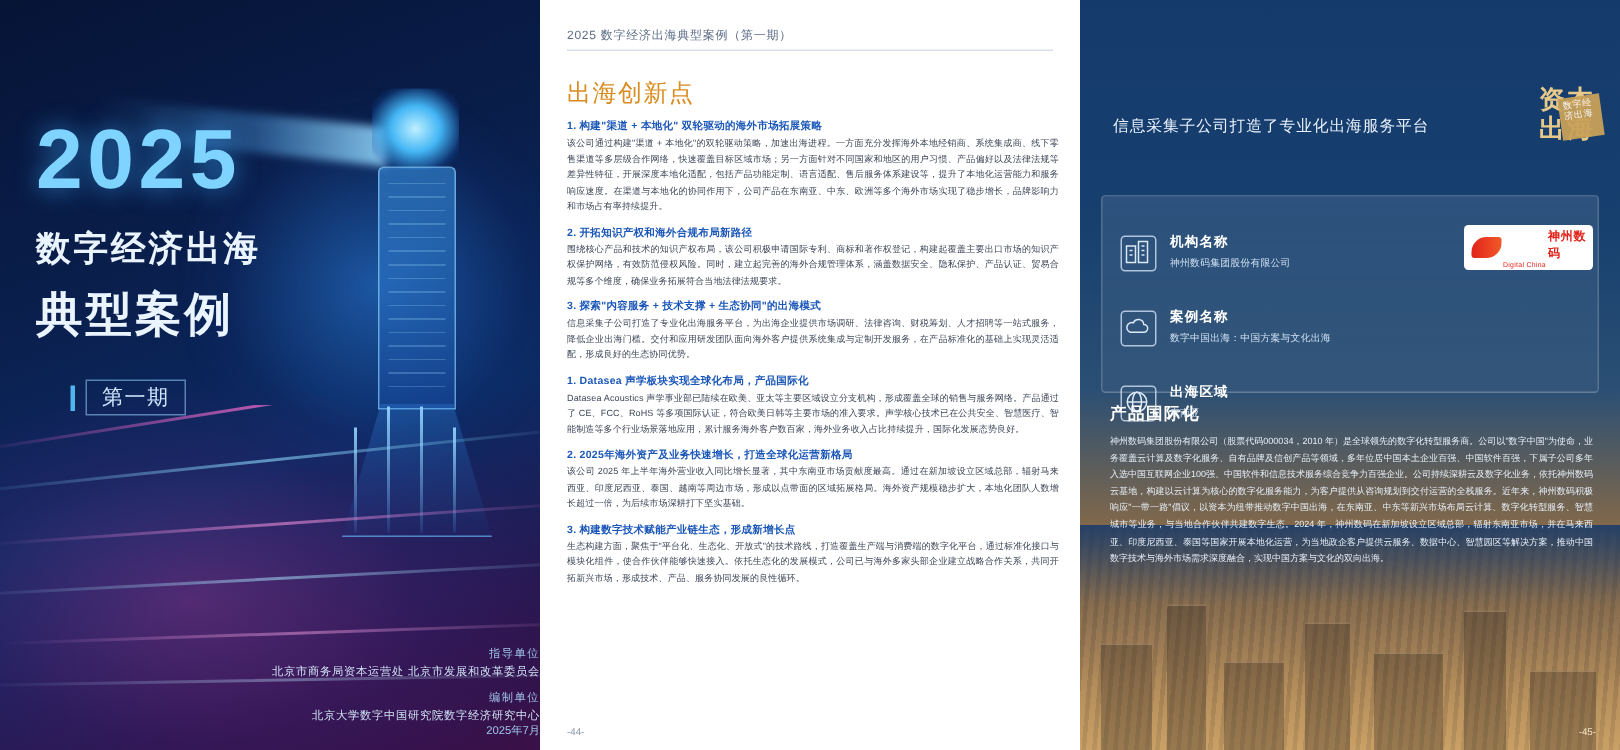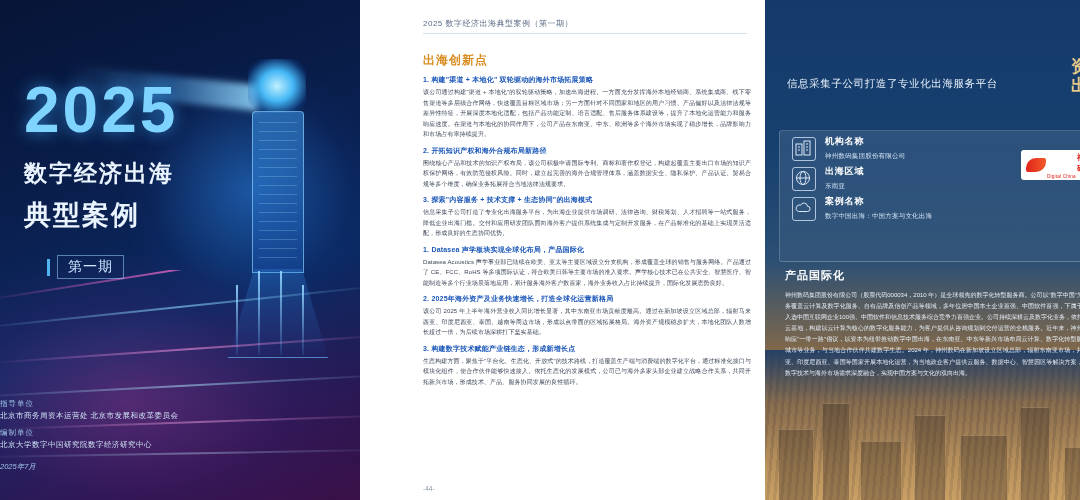--- a/index.html
+++ b/index.html
@@ -105,38 +105,38 @@
     width: 2px;
     background: linear-gradient(180deg, rgba(150,215,255,0.9), rgba(60,140,230,0.15));
   }
   .cover-head {
     position: absolute;
     left: 24px;
     top: 78px;
     z-index: 5;
   }
   .cover-year {
-    font-size: 64px;
+    font-size: 56px;
     font-weight: bold;
     color: #7fd4ff;
     letter-spacing: 3px;
     line-height: 1;
     text-shadow: 0 0 16px rgba(60,170,255,0.65);
     font-family: "Liberation Sans", sans-serif;
   }
   .cover-title1 {
     margin-top: 16px;
     font-size: 23px;
     color: #eaf4ff;
     letter-spacing: 2px;
     font-weight: bold;
   }
   .cover-title2 {
     margin-top: 8px;
-    font-size: 27px;
+    font-size: 31px;
     color: #eaf4ff;
     letter-spacing: 2px;
     font-weight: bold;
   }
   .cover-issue {
     margin-top: 22px;
     display: inline-flex;
     align-items: center;
     padding-left: 23px;
   }
@@ -148,53 +148,50 @@
   .cover-issue .txt {
     font-size: 14px;
     color: #cfe6ff;
     border: 1px solid rgba(150,210,255,0.55);
     padding: 2px 10px;
     letter-spacing: 1px;
   }
   .cover-foot {
     position: absolute;
     left: 0; right: 0;
-    bottom: 28px;
-    text-align: left;
+    bottom: 8px;
+    text-align: right;
     z-index: 6;
   }
   .cover-foot .lbl {
     font-size: 7.5px;
     color: #9fc4e8;
     letter-spacing: 1px;
     margin-top: 7px;
   }
   .cover-foot .org {
     font-size: 7.5px;
     color: #cfe2f5;
     margin-top: 2px;
     letter-spacing: 0.5px;
   }
   .cover-foot .date {
     font-size: 7.5px;
     color: #9fc4e8;
-    margin-top: 12px;
-    font-style: italic;
   }
 
   
   .textpage {
     position: relative;
     width: 360px;
     height: 500px;
     background: #ffffff;
     flex: 0 0 360px;
     padding: 0;
     box-sizing: border-box;
-    margin-left: 45px;
   }
   .tp-header {
     position: absolute;
     left: 18px; top: 18px;
     right: 18px;
     font-size: 8px;
     color: #5b6b86;
     letter-spacing: 0.5px;
   }
   .tp-header .rule {
@@ -204,22 +201,22 @@
   }
   .tp-body {
     position: absolute;
     left: 18px;
     right: 14px;
     top: 52px;
     bottom: 24px;
   }
   .sec-title {
     color: #d98c1f;
-    font-size: 12px;
-    font-weight: bold;
+    font-size: 16px;
+    font-weight: normal;
     letter-spacing: 1px;
     margin: 10px 0 4px 0;
   }
   .sec-title:first-child { margin-top: 0; }
   .sub-title {
     color: #1b57b8;
     font-size: 7px;
     font-weight: bold;
     margin: 6px 0 2px 0;
     letter-spacing: 0.2px;
@@ -318,21 +315,21 @@
     top: 130px;
     height: 130px;
     background: linear-gradient(180deg, rgba(255,255,255,0.10), rgba(255,255,255,0.04));
     border: 1px solid rgba(255,255,255,0.18);
     border-radius: 3px;
     z-index: 4;
   }
   .info-row {
     display: flex;
     align-items: flex-start;
-    padding: 4px 12px 0 12px;
+    padding: 24px 12px 0 12px;
   }
   .info-ico {
     width: 22px; height: 22px;
     flex: 0 0 22px;
     margin-right: 9px;
     margin-top: 2px;
     border: 1px solid rgba(220,235,255,0.75);
     border-radius: 3px;
     position: relative;
   }
@@ -544,43 +541,43 @@
         </span>
         <span>
           <span class="info-lbl" style="display:block;">机构名称</span>
           <span class="info-val" style="display:block;">神州数码集团股份有限公司</span>
         </span>
       </div>
 
       <div class="info-row">
         <span class="info-ico">
           <svg width="20" height="20" viewBox="0 0 20 20">
+            <path d="M5.5 13.5h9a2.6 2.6 0 0 0 0-5.2 3.6 3.6 0 0 0-6.9-1.1 2.8 2.8 0 0 0-2.1 6.3z" fill="none" stroke="#dce9f8" stroke-width="1"></path>
+          </svg>
+        </span>
+        <span>
+          <span class="info-lbl" style="display:block;">案例名称</span>
+          <span class="info-val" style="display:block;">数字中国出海：中国方案与文化出海</span>
+        </span>
+      </div>
+
+      <div class="info-row">
+        <span class="info-ico">
+          <svg width="20" height="20" viewBox="0 0 20 20">
             <circle cx="10" cy="10" r="6.5" fill="none" stroke="#dce9f8" stroke-width="1"></circle>
             <ellipse cx="10" cy="10" rx="3" ry="6.5" fill="none" stroke="#dce9f8" stroke-width="1"></ellipse>
             <line x1="3.5" y1="10" x2="16.5" y2="10" stroke="#dce9f8" stroke-width="1"></line>
           </svg>
         </span>
         <span>
           <span class="info-lbl" style="display:block;">出海区域</span>
           <span class="info-val" style="display:block;">东南亚</span>
         </span>
       </div>
 
-      <div class="info-row">
-        <span class="info-ico">
-          <svg width="20" height="20" viewBox="0 0 20 20">
-            <path d="M5.5 13.5h9a2.6 2.6 0 0 0 0-5.2 3.6 3.6 0 0 0-6.9-1.1 2.8 2.8 0 0 0-2.1 6.3z" fill="none" stroke="#dce9f8" stroke-width="1"></path>
-          </svg>
-        </span>
-        <span>
-          <span class="info-lbl" style="display:block;">案例名称</span>
-          <span class="info-val" style="display:block;">数字中国出海：中国方案与文化出海</span>
-        </span>
-      </div>
-
     </div>
 
     <div class="cp-logo">
       <span class="mark">
           <span class="sw"></span>
         </span>
       <span class="txt">
         <span class="cn" style="display:block;padding-left:30px;">神州数码</span>
         <span class="en" style="display:block;">Digital China</span>
       </span>

